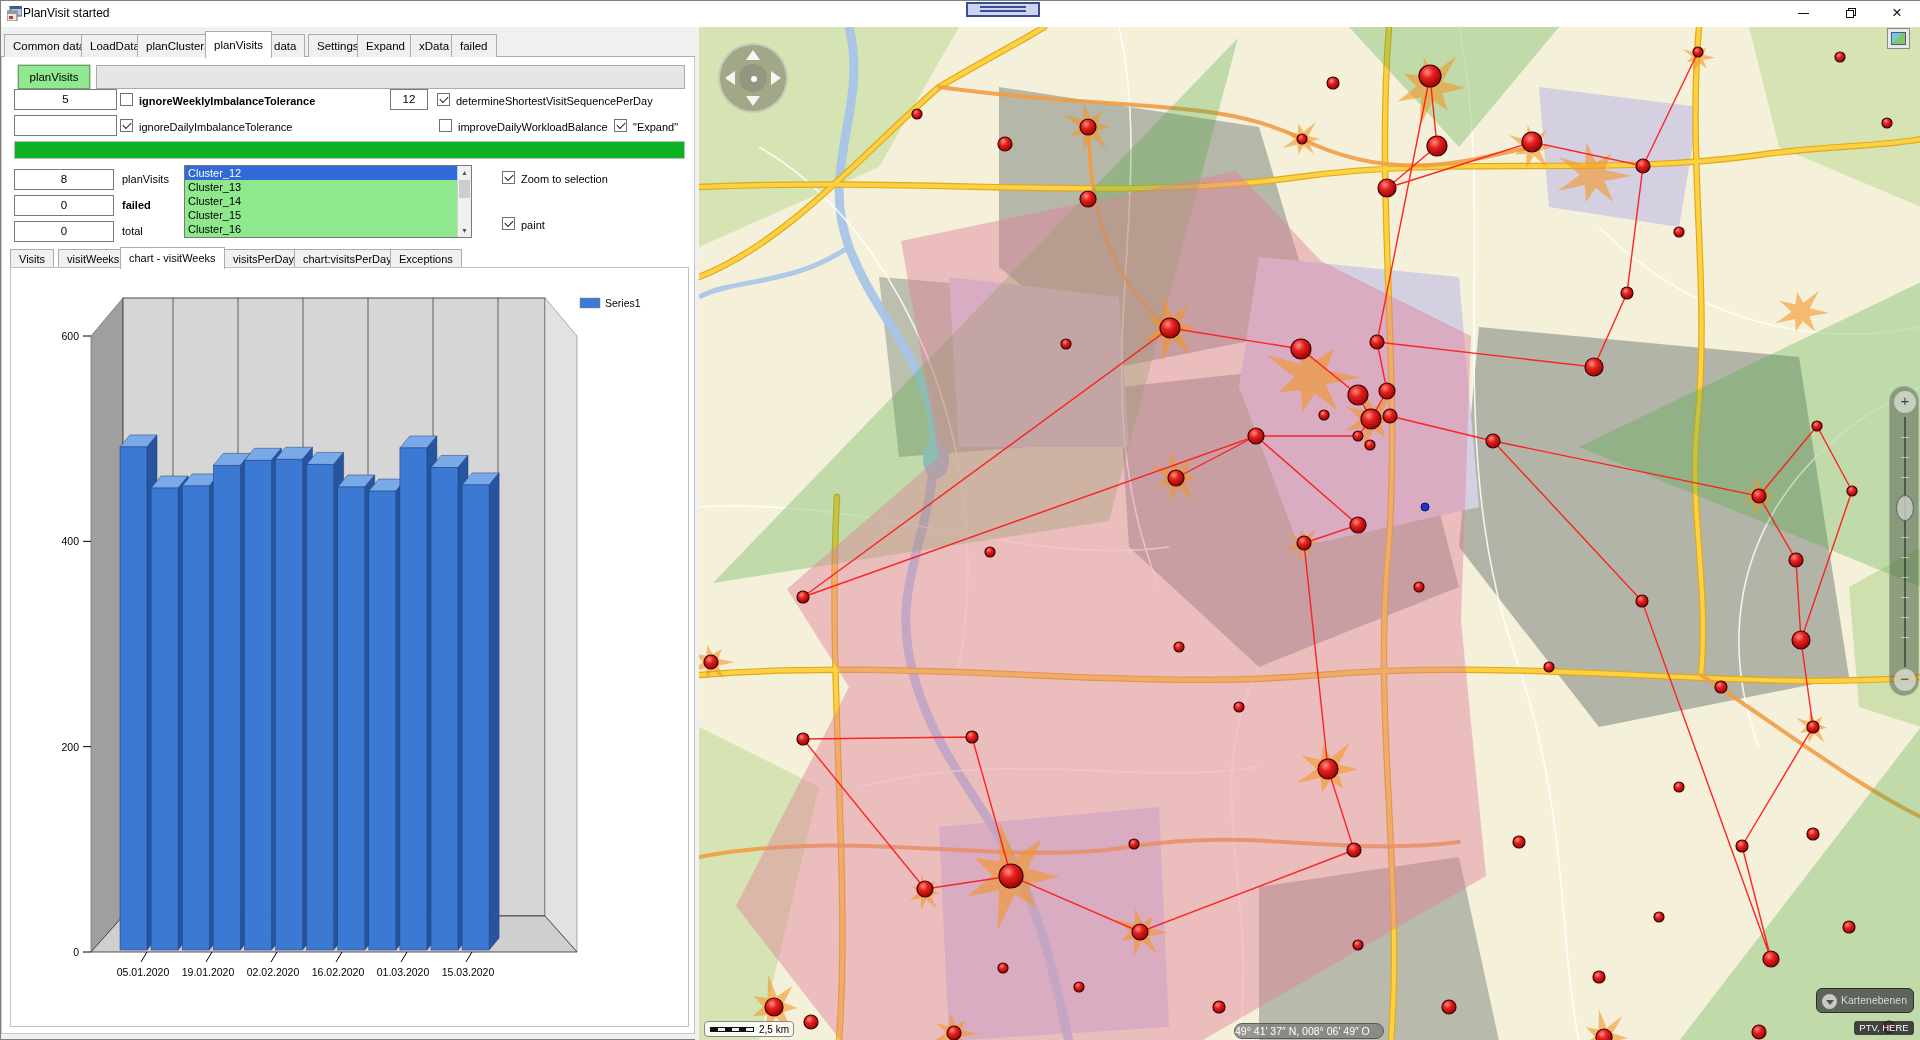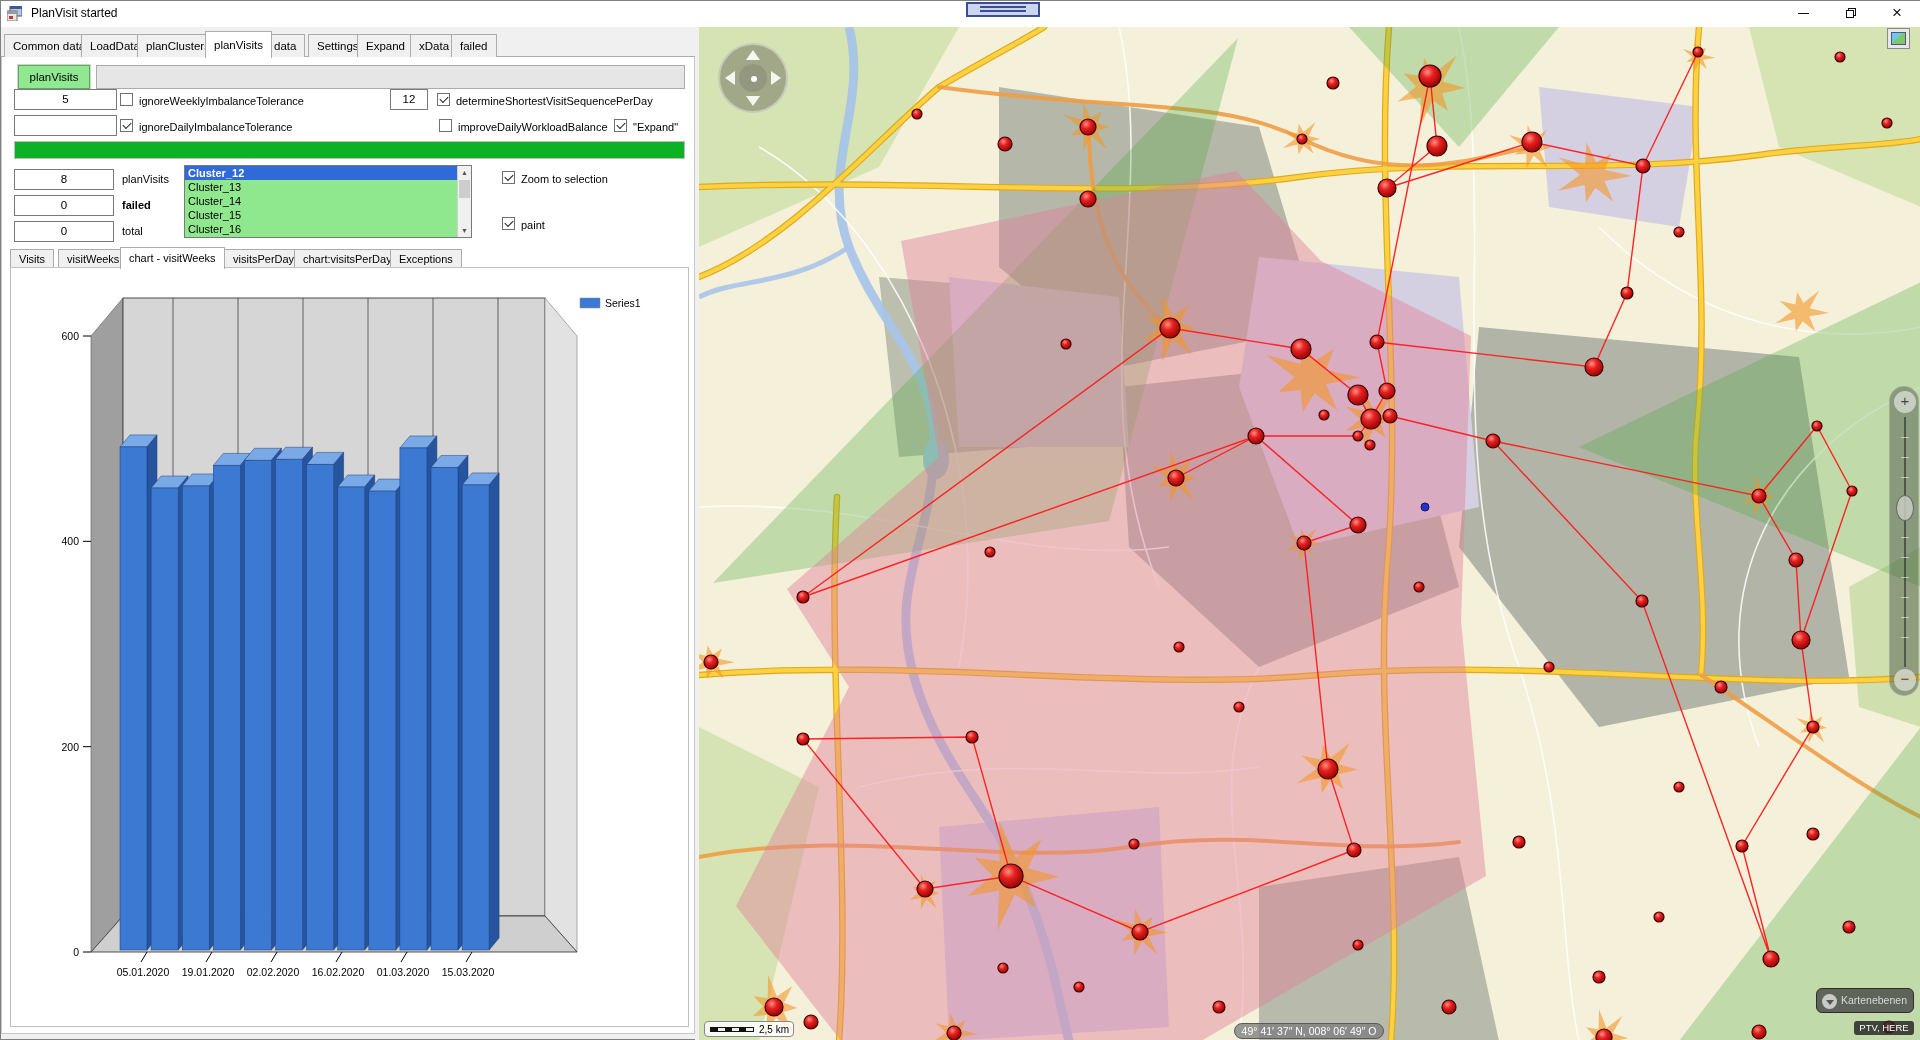--- a/index.html
+++ b/index.html
@@ -2,21 +2,21 @@
 <html><head>
 <meta charset="utf-8">
 <style>
   * { margin:0; padding:0; box-sizing:border-box; }
   html,body { width:1920px; height:1040px; overflow:hidden; font-family:"Liberation Sans",sans-serif; }
   .window { position:relative; width:1920px; height:1040px; background:#f0f0f0; border:1px solid #808080; }
 
   
   .titlebar { position:absolute; left:0; top:0; width:1920px; height:26px; background:#ffffff; }
   .title-icon { position:absolute; left:6px; top:5px; width:15px; height:15px; }
-  .title-text { position:absolute; left:30px; top:5px; font-size:12px; color:#000; }
+  .title-text { position:absolute; left:22px; top:5px; font-size:12px; color:#000; }
   .drag-handle { position:absolute; left:965px; top:1px; width:74px; height:15px; background:#ccd5ee; border:2px solid #3d4d90; }
   .drag-handle .bar { width:46px; height:2px; background:#3d4d90; margin:2px auto 0 auto; }
   .win-btn { position:absolute; top:2px; width:32px; height:21px; text-align:center; color:#111; cursor:default; }
   .btn-min  { left:1786px; } .btn-restore { left:1834px; } .btn-close { left:1880px; font-size:17px; line-height:19px; }
   .btn-min .bar { width:11px; height:1px; background:#111; margin:10px auto 0 auto; }
   .restore-shape { position:relative; width:10px; height:10px; margin:5px auto 0 auto; }
   .restore-shape .b { position:absolute; width:8px; height:8px; border:1px solid #111; background:transparent; }
   .restore-shape .b1 { left:2px; top:0; } .restore-shape .b2 { left:0; top:2px; background:#fff; }
 
   
@@ -31,21 +31,21 @@
   .outbox { position:absolute; left:94px; top:8px; width:589px; height:24px; background:#e6e6e6; border:1px solid #ababab; }
   .tb { position:absolute; height:21px; background:#fff; border:1px solid #7a7a7a; font-size:11.5px; text-align:center; line-height:19px; color:#000; }
   .lbl { position:absolute; font-size:11px; color:#000; white-space:nowrap; }
   .cb { position:absolute; width:13px; height:13px; background:#fff; border:1px solid #707070; }
   .cb.checked::after { content:""; position:absolute; left:2px; top:2px; width:7px; height:4px; border-left:1.8px solid #1a1a1a; border-bottom:1.8px solid #1a1a1a; transform:rotate(-45deg); }
   .progress { position:absolute; left:12px; top:84px; width:671px; height:18px; background:#e6e6e6; border:1px solid #bcbcbc; }
   .progress .fill { height:100%; background:#0cb125; }
 
   .listbox { position:absolute; left:182px; top:108px; width:288px; height:73px; background:#90e88e; border:1px solid #7a7a7a; overflow:hidden; }
   .litem { height:14px; font-size:11px; line-height:14px; padding-left:3px; color:#000; }
-  .litem.sel { background:#2f6ad8; color:#fff;font-weight:bold; }
+  .litem.sel { background:#2f6ad8; color:#fff; }
   .lscroll { position:absolute; right:0; top:0; width:14px; height:71px; background:#f0f0f0; border-left:1px solid #d0d0d0; }
   .lscroll .arr { height:13px; font-size:7px; text-align:center; line-height:13px; color:#555; background:#f0f0f0; }
   .lscroll .thumb { height:18px; background:#cdcdcd; margin:1px; }
   .lscroll .arr.bottom { position:absolute; bottom:0; width:100%; }
 
   
   .sub-tabstrip { position:absolute; left:0px; top:190px; width:694px; height:21px; }
   .stab { position:absolute; top:2px; height:19px; padding:0 8px; line-height:18px; font-size:11px; background:#f0f0f0; border:1px solid #acacac; border-bottom:none; }
   .stab.sel { top:0; height:22px; line-height:20px; background:#fff; z-index:3;text-align:center; }
   .tabpage { position:absolute; left:8px; top:210px; width:679px; height:760px; background:#fff; border:1px solid #c0c0c0; }
@@ -72,21 +72,21 @@
   .zs-track { position:absolute; left:14px; top:30px; width:2px; height:250px; background:rgba(40,45,40,.6); }
   .zs-tick { position:absolute; left:11px; width:8px; height:1px; background:rgba(240,240,240,.6); }
   .zs-thumb { position:absolute; left:6px; top:108px; width:18px; height:26px; border-radius:50%; background:rgba(200,205,195,.85); border:1px solid #666; }
 
   .scalebar { position:absolute; left:5px; top:994px; width:90px; height:16px; background:rgba(255,255,255,.8); border:1px solid #888; border-radius:4px; font-size:10px; line-height:14px; color:#000; }
   .scale-seg { position:absolute; left:5px; top:5px; width:44px; height:5px; border:1px solid #111;
                background:repeating-linear-gradient(90deg,#111 0 7px,#eee 7px 14px); }
   .scale-txt { position:absolute; left:54px; top:1px; }
 
   .coordpill { position:absolute; left:535px; top:996px; width:150px; height:16px; background:rgba(125,125,125,.78); border:1px solid #5a5a5a; border-radius:8px;
-               color:#fff; font-size:10.5px; text-align:center; line-height:14px; }
+               color:#fff; font-size:10.5px; text-align:left; line-height:14px; }
 
   .layersbtn { position:absolute; left:1117px; top:961px; width:98px; height:25px; background:rgba(70,70,70,.8); border:1px solid #2e2e2e; border-radius:6px; }
   .layersbtn .circ { position:absolute; left:5px; top:5px; width:15px; height:15px; border-radius:50%; background:rgba(220,220,220,.85); }
   .layersbtn .circ::after { content:""; position:absolute; left:4px; top:6px; border-left:4px solid transparent; border-right:4px solid transparent; border-top:5px solid #555; }
   .layersbtn .txt { position:absolute; left:24px; top:5px; font-size:10.5px; color:#d8d8d8; }
 
   .attr-pill { position:absolute; left:1155px; top:994px; width:60px; height:14px; background:rgba(40,40,40,.85); border-radius:3px; color:#fff; font-size:9.5px; text-align:center; line-height:13px; }
 
   .minimapbtn { position:absolute; left:1188px; top:1px; width:23px; height:21px; background:#e8e8e8; border:1px solid #8a8a8a; }
   .minimapbtn .pic { position:absolute; left:3px; top:3px; width:15px; height:13px; background:linear-gradient(135deg,#6ec8e8 0 45%,#7ec86a 45% 100%); border:1px solid #557; }
@@ -132,21 +132,21 @@
     <div class="mtab" style="left:409px">xData</div>
     <div class="mtab" style="left:450px">failed</div>
   </div>
 
   <div class="left-panel">
     <div class="runbtn">planVisits</div>
     <div class="outbox"></div>
 
     <div class="tb" style="left:12px; top:32px; width:103px;">5</div>
     <div class="cb" style="left:118px; top:36px;"></div>
-    <div class="lbl" style="left:137px; top:38px;">ignoreWeeklyImbalanceTolerance</div>
+    <div class="lbl" style="left:137px; top:38px;font-weight:bold;">ignoreWeeklyImbalanceTolerance</div>
     <div class="tb" style="left:388px; top:32px; width:38px;">12</div>
     <div class="cb checked" style="left:435px; top:36px;"></div>
     <div class="lbl" style="left:454px; top:38px;">determineShortestVisitSequencePerDay</div>
 
     <div class="tb" style="left:12px; top:58px; width:103px;"></div>
     <div class="cb checked" style="left:118px; top:62px;"></div>
     <div class="lbl" style="left:137px; top:64px;">ignoreDailyImbalanceTolerance</div>
     <div class="cb" style="left:437px; top:62px;"></div>
     <div class="lbl" style="left:456px; top:64px;">improveDailyWorkloadBalance</div>
     <div class="cb checked" style="left:612px; top:62px;"></div>

